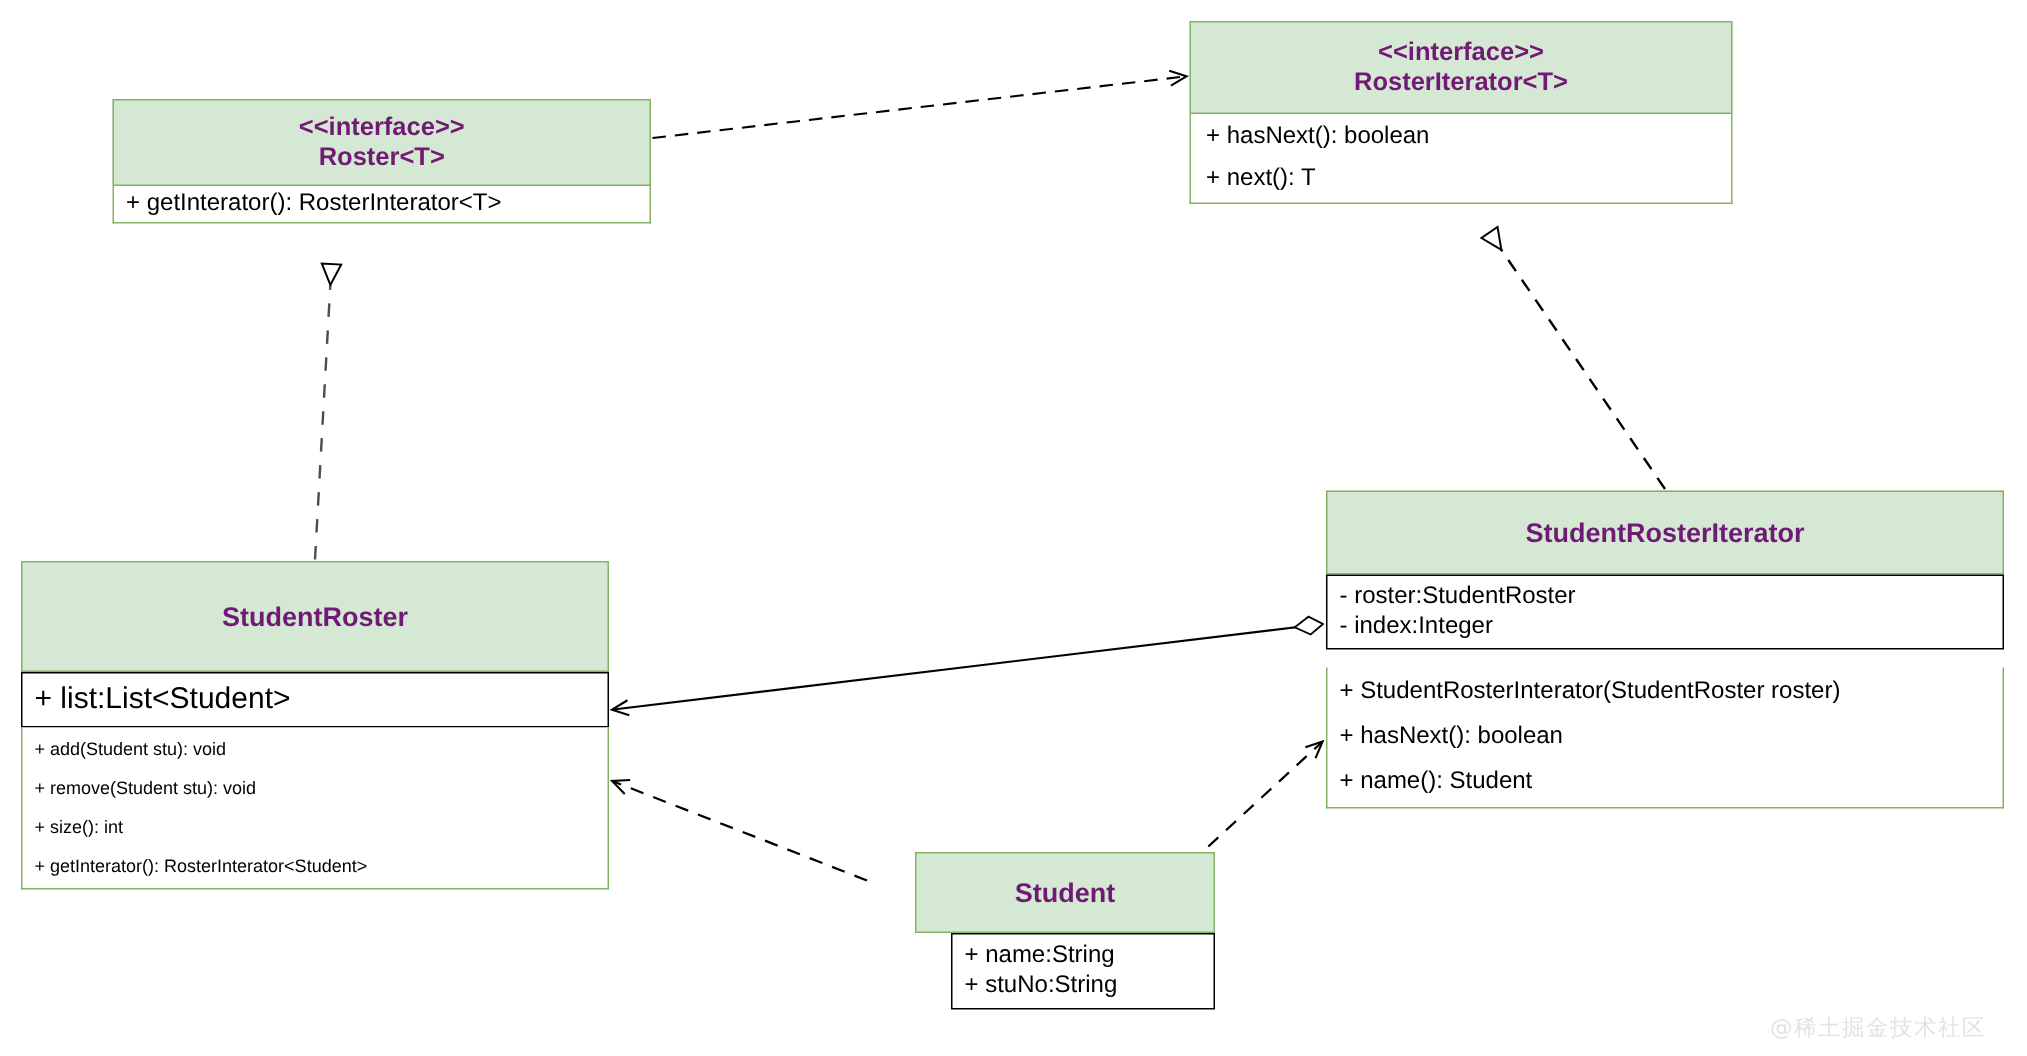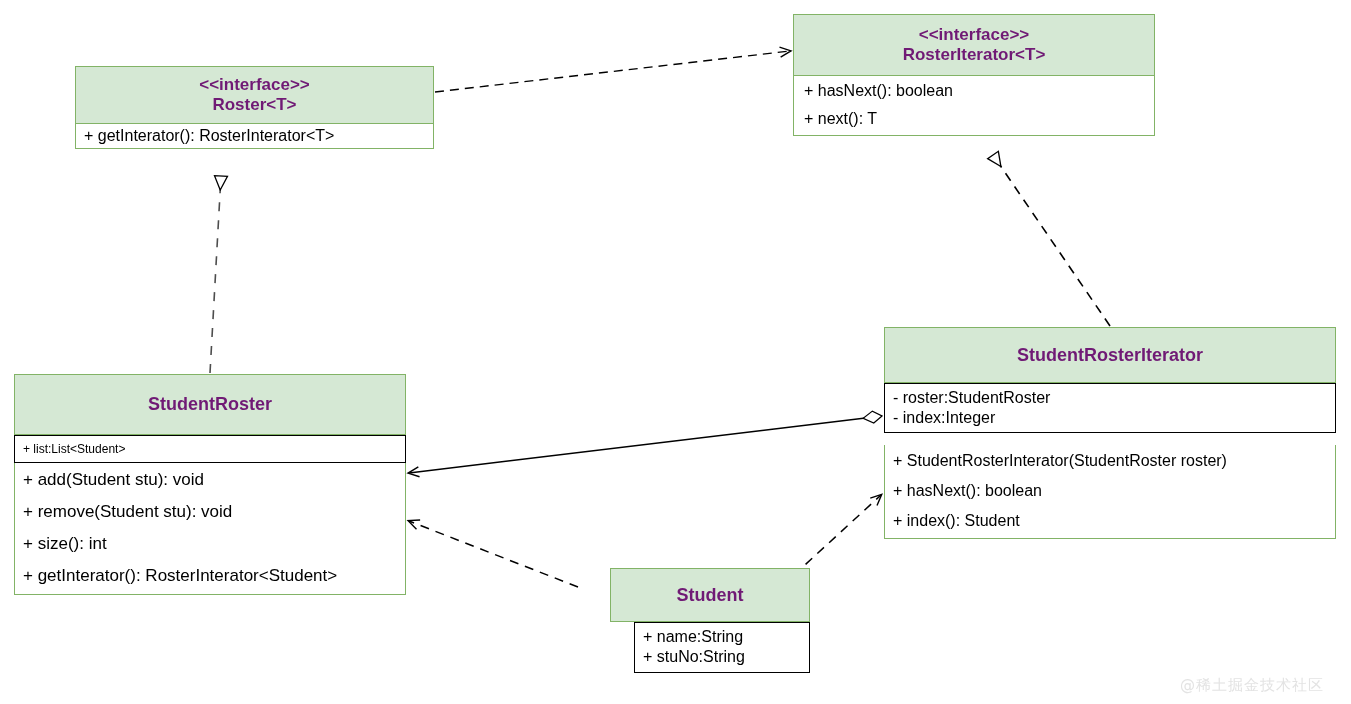--- a/index.html
+++ b/index.html
@@ -113,46 +113,46 @@
       <span class="stereo">&lt;&lt;interface&gt;&gt;</span>
       <span class="cname">RosterIterator&lt;T&gt;</span>
     </div>
     <div class="uml-compartment" style="font-size:16px;">
       <div class="uml-row" style="padding:6px 0 6px 10px;">+ hasNext(): boolean</div>
       <div class="uml-row" style="padding:4px 0 7px 10px;">+ next(): T</div>
     </div>
   </div>
 
   <div class="umlbox" style="left:14px;top:374px;width:392px;">
-    <div class="uml-header" style="height:61px;font-size:18px;">
+    <div class="uml-header" style="height:74px;font-size:18px;">
       <span class="cname">StudentRoster</span>
     </div>
-    <div class="uml-compartment attrs-boxed" style="font-size:12px;">
+    <div class="uml-compartment attrs-boxed" style="font-size:20px;">
       <div class="uml-row" style="padding:6px 0 6px 8px;">+ list:List&lt;Student&gt;</div>
     </div>
-    <div class="uml-compartment" style="font-size:17px;">
+    <div class="uml-compartment" style="font-size:12px;">
       <div class="uml-row" style="padding:7px 0 6px 8px;">+ add(Student stu): void</div>
       <div class="uml-row" style="padding:6px 0 6px 8px;">+ remove(Student stu): void</div>
       <div class="uml-row" style="padding:6px 0 6px 8px;">+ size(): int</div>
       <div class="uml-row" style="padding:6px 0 8px 8px;">+ getInterator(): RosterInterator&lt;Student&gt;</div>
     </div>
   </div>
 
   <div class="umlbox" style="left:884px;top:327px;width:452px;">
     <div class="uml-header" style="height:56px;font-size:18px;text-align:center;">
       <span class="cname">StudentRosterIterator</span>
     </div>
     <div class="uml-compartment attrs-boxed" style="font-size:16px;">
       <div class="uml-row" style="padding:5px 0 1px 8px;">- roster:StudentRoster</div>
       <div class="uml-row" style="padding:1px 0 5px 8px;">- index:Integer</div>
     </div>
     <div class="uml-compartment" style="font-size:16px;">
       <div class="uml-row" style="padding:7px 0 6px 8px;margin-top:12px;">+ StudentRosterInterator(StudentRoster roster)</div>
       <div class="uml-row" style="padding:6px 0 6px 8px;">+ hasNext(): boolean</div>
-      <div class="uml-row" style="padding:6px 0 8px 8px;">+ index(): Student</div>
+      <div class="uml-row" style="padding:6px 0 8px 8px;">+ name(): Student</div>
     </div>
   </div>
 
   <div class="umlbox" style="left:610px;top:568px;width:200px;">
     <div class="uml-header" style="height:54px;font-size:18px;">
       <span class="cname">Student</span>
     </div>
     <div class="uml-compartment attrs-boxed" style="font-size:16px;margin-left:24px;">
       <div class="uml-row" style="padding:5px 0 1px 8px;">+ name:String</div>
       <div class="uml-row" style="padding:1px 0 6px 8px;">+ stuNo:String</div>

